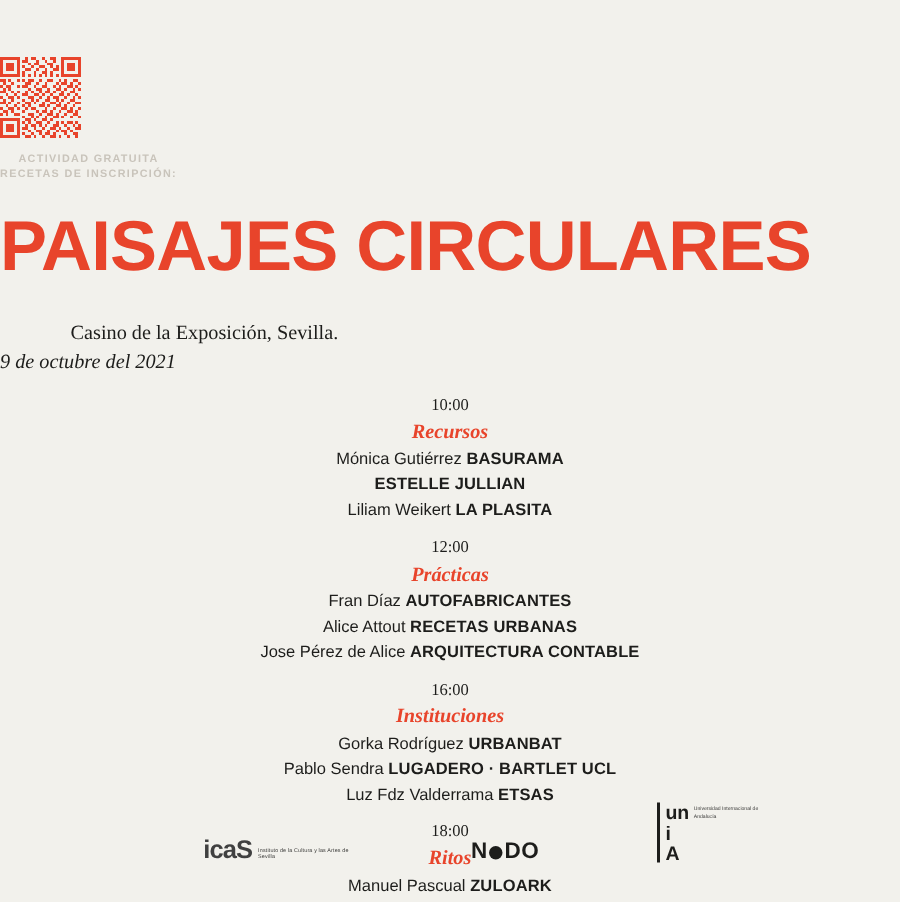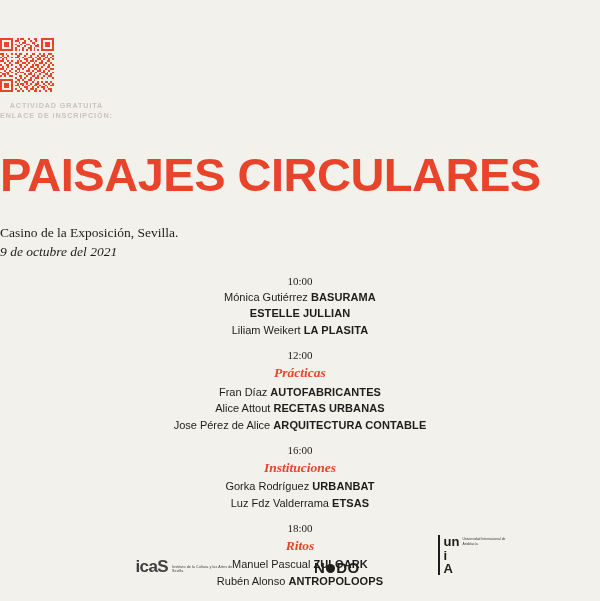--- a/index.html
+++ b/index.html
@@ -43,39 +43,40 @@
     font-size: 7.2px;
     letter-spacing: 0.9px;
     line-height: 1.45;
     color: #c9c4bb;
     font-weight: 700;
   }
   .caption div { white-space: nowrap; }
 
   
   .title {
-    margin-top: 29px;
+    margin-top: 18px;
     font-family: "Liberation Sans", sans-serif;
     font-weight: 700;
     font-size: 47px;
     letter-spacing: -0.5px;
     color: #e8442b;
     line-height: 1;
     text-align: center;
     white-space: nowrap;
   }
 
   
   .venue {
     margin-top: 25px;
     font-family: "Liberation Serif", serif;
     font-size: 13.5px;
     color: #1d1d1b;
     text-align: center;
     line-height: 1.55;
+    margin-left: 47px;
   }
   .date {
     font-family: "Liberation Serif", serif;
     font-style: italic;
     font-size: 13.5px;
     color: #1d1d1b;
     text-align: center;
   }
 
   
@@ -439,32 +440,33 @@
           <rect x="18" y="28" width="2" height="1"></rect>
         <rect x="21" y="28" width="1" height="1"></rect>
           <rect x="24" y="28" width="1" height="1"></rect>
         <rect x="27" y="28" width="1" height="1"></rect>
       </g>
     </svg>
   </div>
 
   <div class="caption">
     <div>ACTIVIDAD GRATUITA</div>
-    <div>ENLACE DE INSCRIPCIÓN:</div>
+    <div>RECETAS DE INSCRIPCIÓN:</div>
   </div>
 
   <div class="title">PAISAJES CIRCULARES</div>
 
   <div class="venue">Casino de la Exposición, Sevilla.</div>
   <div class="date">9 de octubre del 2021</div>
 
   <div class="programme">
 
     <div class="block">
       <div class="time">10:00</div>
+      <div class="block-title">Recursos</div>
       <div class="entry">
         <span class="person">Mónica Gutiérrez</span>
         <span class="org">BASURAMA</span>
       </div>
       <div class="entry">
         <span class="org-only">ESTELLE JULLIAN</span>
       </div>
       <div class="entry">
         <span class="person">Liliam Weikert</span>
         <span class="org">LA PLASITA</span>
@@ -487,20 +489,24 @@
         <span class="org">ARQUITECTURA CONTABLE</span>
       </div>
     </div>
 
     <div class="block">
       <div class="time">16:00</div>
       <div class="block-title">Instituciones</div>
       <div class="entry">
         <span class="person">Gorka Rodríguez</span>
         <span class="org">URBANBAT</span>
+      </div>
+      <div class="entry">
+        <span class="person">Pablo Sendra</span>
+        <span class="org">LUGADERO · BARTLET UCL</span>
       </div>
       <div class="entry">
         <span class="person">Luz Fdz Valderrama</span>
         <span class="org">ETSAS</span>
       </div>
     </div>
 
     <div class="block">
       <div class="time">18:00</div>
       <div class="block-title">Ritos</div>

